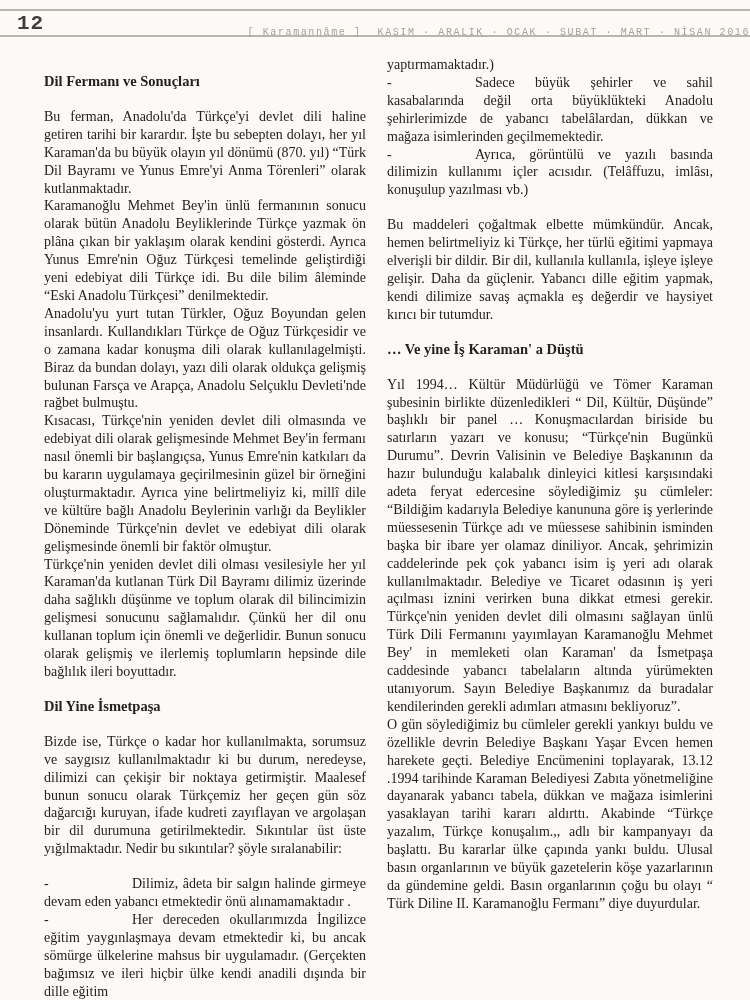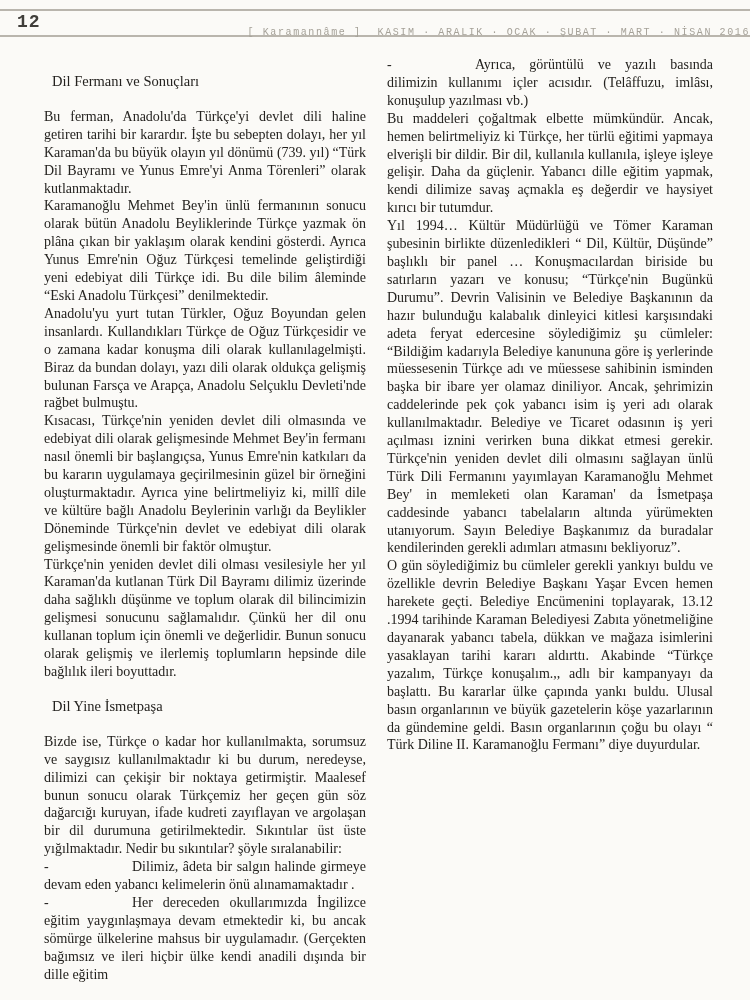--- a/index.html
+++ b/index.html
@@ -11,73 +11,76 @@
   }
   
   .header-bar {
     position:absolute; top:9px; left:0; width:750px; height:28px;
     border-top:2px solid #b9b5ad; border-bottom:2px solid #b9b5ad;
     box-sizing:border-box;
   }
   .page-number {
     position:absolute; left:17px; top:13px;
     font-family:"Liberation Mono", monospace; font-weight:700;
-    font-size:18px; letter-spacing:1px; color:#403e3a; line-height:1;
+    font-size:21px; letter-spacing:1px; color:#403e3a; line-height:1;
   }
   .header-center {
     position:absolute; left:0; right:0; top:28px; text-align:right;
     font-family:"Liberation Mono", monospace; font-size:10px;
     letter-spacing:1.6px; color:#a5a198; white-space:nowrap; line-height:1;
   }
   .journal-name { margin-right:16px; }
   
   .columns {
     position:absolute; top:56px; left:44px; display:flex; gap:21px;
   }
   .col {
     width:322px; text-align:justify;
     font-size:14px; line-height:17.9px;
   }
   .col.right { width:326px; }
   p.para { margin:0; }
-  p.gap-top { }
+  p.gap-top { margin-top:17px; }
   h3.heading {
-    font-size:14.5px; font-weight:normal; margin:17px 8px; text-align:left;
+    font-size:14.5px; font-weight:bold; margin:17px 0; text-align:left;
     line-height:17.9px;
   }
   .dash { display:inline-block; width:88px; }
 </style>
 </head>
 <body>
 
 <div class="page">
 
   <div class="header-bar"></div>
   <div class="page-number">12</div>
   <div class="header-center">
     <span class="journal-name">[ Karamannâme ]</span><span>KASIM · ARALIK · OCAK · ŞUBAT · MART · NİSAN  2016</span>
   </div>
 
   <div class="columns">
 
     <div class="col left">
       <h3 class="heading">Dil Fermanı ve Sonuçları</h3>
-      <p class="para">Bu ferman, Anadolu'da Türkçe'yi devlet dili haline getiren tarihi bir karardır. İşte bu sebepten dolayı, her yıl Karaman'da bu büyük olayın yıl dönümü (739. yıl) “Türk Dil Bayramı ve Yunus Emre'yi Anma Törenleri” olarak kutlanmaktadır.</p>
+      <p class="para">Bu ferman, Anadolu'da Türkçe'yi devlet dili haline getiren tarihi bir karardır. İşte bu sebepten dolayı, her yıl Karaman'da bu büyük olayın yıl dönümü (870. yıl) “Türk Dil Bayramı ve Yunus Emre'yi Anma Törenleri” olarak kutlanmaktadır.</p>
       <p class="para">Karamanoğlu Mehmet Bey'in ünlü fermanının sonucu olarak bütün Anadolu Beyliklerinde Türkçe yazmak ön plâna çıkan bir yaklaşım olarak kendini gösterdi. Ayrıca Yunus Emre'nin Oğuz Türkçesi temelinde geliştirdiği yeni edebiyat dili Türkçe idi. Bu dile bilim âleminde “Eski Anadolu Türkçesi” denilmektedir.</p>
       <p class="para">Anadolu'yu yurt tutan Türkler, Oğuz Boyundan gelen insanlardı. Kullandıkları Türkçe de Oğuz Türkçesidir ve o zamana kadar konuşma dili olarak kullanılagelmişti. Biraz da bundan dolayı, yazı dili olarak oldukça gelişmiş bulunan Farsça ve Arapça, Anadolu Selçuklu Devleti'nde rağbet bulmuştu.</p>
       <p class="para">Kısacası, Türkçe'nin yeniden devlet dili olmasında ve edebiyat dili olarak gelişmesinde Mehmet Bey'in fermanı nasıl önemli bir başlangıçsa, Yunus Emre'nin katkıları da bu kararın uygulamaya geçirilmesinin güzel bir örneğini oluşturmaktadır. Ayrıca yine belirtmeliyiz ki, millî dile ve kültüre bağlı Anadolu Beylerinin varlığı da Beylikler Döneminde Türkçe'nin devlet ve edebiyat dili olarak gelişmesinde önemli bir faktör olmuştur.</p>
       <p class="para">Türkçe'nin yeniden devlet dili olması vesilesiyle her yıl Karaman'da kutlanan Türk Dil Bayramı dilimiz üzerinde daha sağlıklı düşünme ve toplum olarak dil bilincimizin gelişmesi sonucunu sağlamalıdır. Çünkü her dil onu kullanan toplum için önemli ve değerlidir. Bunun sonucu olarak gelişmiş ve ilerlemiş toplumların hepsinde dile bağlılık ileri boyuttadır.</p>
       <h3 class="heading">Dil Yine İsmetpaşa</h3>
       <p class="para">Bizde ise, Türkçe o kadar hor kullanılmakta, sorumsuz ve saygısız kullanılmaktadır ki bu durum, neredeyse, dilimizi can çekişir bir noktaya getirmiştir. Maalesef bunun sonucu olarak Türkçemiz her geçen gün söz dağarcığı kuruyan, ifade kudreti zayıflayan ve argolaşan bir dil durumuna getirilmektedir. Sıkıntılar üst üste yığılmaktadır. Nedir bu sıkıntılar? şöyle sıralanabilir:</p>
-      <p class="para gap-top"><span class="dash">-</span><span>Dilimiz, âdeta bir salgın halinde girmeye devam eden yabancı kelimelerin önü alınamamaktadır .</span></p>
+      <p class="para gap-top"><span class="dash">-</span><span>Dilimiz, âdeta bir salgın halinde girmeye devam eden yabancı etmektedir önü alınamamaktadır .</span></p>
       <p class="para"><span class="dash">-</span><span>Her dereceden okullarımızda İngilizce eğitim yaygınlaşmaya devam etmektedir ki, bu ancak sömürge ülkelerine mahsus bir uygulamadır. (Gerçekten bağımsız ve ileri hiçbir ülke kendi anadili dışında bir dille eğitim</span></p>
     </div>
 
     <div class="col right">
+      <p class="para">yaptırmamaktadır.)</p>
+      <p class="para"><span class="dash">-</span><span>Sadece büyük şehirler ve sahil kasabalarında değil orta büyüklükteki Anadolu şehirlerimizde de yabancı tabelâlardan, dükkan ve mağaza isimlerinden geçilmemektedir.</span></p>
       <p class="para"><span class="dash">-</span><span>Ayrıca, görüntülü ve yazılı basında dilimizin kullanımı içler acısıdır. (Telâffuzu, imlâsı, konuşulup yazılması vb.)</span></p>
       <p class="para gap-top">Bu maddeleri çoğaltmak elbette mümkündür. Ancak, hemen belirtmeliyiz ki Türkçe, her türlü eğitimi yapmaya elverişli bir dildir. Bir dil, kullanıla kullanıla, işleye işleye gelişir. Daha da güçlenir. Yabancı dille eğitim yapmak, kendi dilimize savaş açmakla eş değerdir ve haysiyet kırıcı bir tutumdur.</p>
+      <h3 class="heading">… Ve yine İş Karaman' a Düştü</h3>
       <p class="para">Yıl 1994… Kültür Müdürlüğü ve Tömer Karaman şubesinin birlikte düzenledikleri “ Dil, Kültür, Düşünde” başlıklı bir panel … Konuşmacılardan biriside bu satırların yazarı ve konusu; “Türkçe'nin Bugünkü Durumu”. Devrin Valisinin ve Belediye Başkanının da hazır bulunduğu kalabalık dinleyici kitlesi karşısındaki adeta feryat edercesine söylediğimiz şu cümleler: “Bildiğim kadarıyla Belediye kanununa göre iş yerlerinde müessesenin Türkçe adı ve müessese sahibinin isminden başka bir ibare yer olamaz diniliyor. Ancak, şehrimizin caddelerinde pek çok yabancı isim iş yeri adı olarak kullanılmaktadır. Belediye ve Ticaret odasının iş yeri açılması iznini verirken buna dikkat etmesi gerekir. Türkçe'nin yeniden devlet dili olmasını sağlayan ünlü Türk Dili Fermanını yayımlayan Karamanoğlu Mehmet Bey' in memleketi olan Karaman' da İsmetpaşa caddesinde yabancı tabelaların altında yürümekten utanıyorum. Sayın Belediye Başkanımız da buradalar kendilerinden gerekli adımları atmasını bekliyoruz”.</p>
       <p class="para">O gün söylediğimiz bu cümleler gerekli yankıyı buldu ve özellikle devrin Belediye Başkanı Yaşar Evcen hemen harekete geçti. Belediye Encümenini toplayarak, 13.12 .1994 tarihinde Karaman Belediyesi Zabıta yönetmeliğine dayanarak yabancı tabela, dükkan ve mağaza isimlerini yasaklayan tarihi kararı aldırttı. Akabinde “Türkçe yazalım, Türkçe konuşalım.,, adlı bir kampanyayı da başlattı. Bu kararlar ülke çapında yankı buldu. Ulusal basın organlarının ve büyük gazetelerin köşe yazarlarının da gündemine geldi. Basın organlarının çoğu bu olayı “ Türk Diline II. Karamanoğlu Fermanı” diye duyurdular.</p>
 
     </div>
 
   </div>
 </div>
 
 </body></html>

